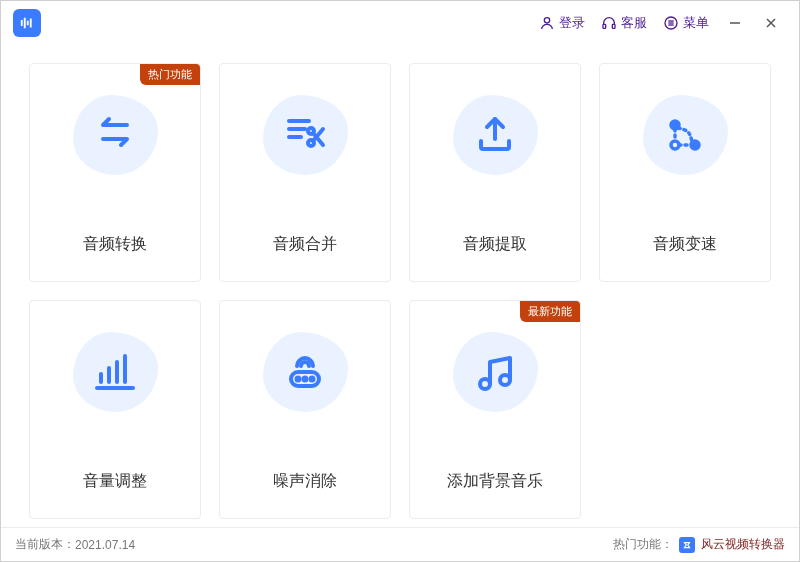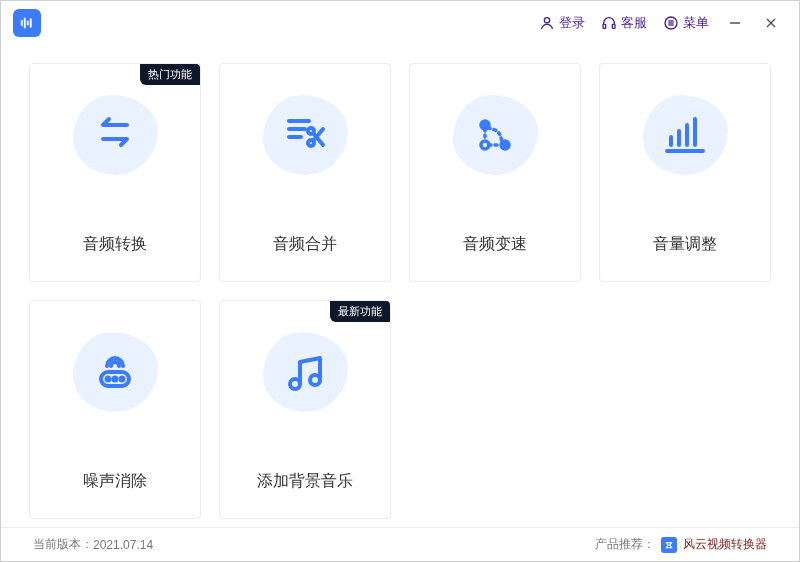--- a/index.html
+++ b/index.html
@@ -69,21 +69,21 @@
       align-items: center;
       justify-content: center;
       gap: 18px;
       cursor: pointer;
       position: relative;
     }
     .card-badge {
       position: absolute;
       top: 0;
       right: 0;
-      background: #0f172a;
+      background: #c2410c;
       color: #fff;
       font-size: 11px;
       padding: 3px 8px;
       border-radius: 0 4px 0 6px;
     }
     .card-icon-wrap {
       width: 90px;
       height: 90px;
       position: relative;
       display: flex;
@@ -99,21 +99,21 @@
       z-index: 0;
     }
     .card-icon { position: relative; z-index: 1; color: #3b7cff; }
     .card-icon svg { width: 48px; height: 48px; display: block; }
     .card-label { font-size: 16px; color: #333; margin-top: 36px; }
     .footer {
       height: 34px;
       border-top: 1px solid #eaecef;
       display: flex;
       align-items: center;
-      padding: 0 32px;
+      padding: 0 14px;
       font-size: 12px;
       color: #777;
     }
     .footer-right {
       margin-left: auto;
       display: flex;
       align-items: center;
       gap: 6px;
     }
     .rec-logo {
@@ -206,20 +206,33 @@
             <circle cx="30" cy="32" r="3"></circle>
             <line x1="32" y1="22" x2="42" y2="34"></line>
             <line x1="32" y1="30" x2="42" y2="18"></line>
           </svg>
       </div>
     </div>
     <div class="card-label">音频合并</div>
   </div>
 
 
+  <div class="card">
+    <div class="card-icon-wrap">
+        <div class="blob"></div>
+      <div class="card-icon">
+        <svg viewBox="0 0 48 48" fill="none" stroke="currentColor" stroke-width="4" stroke-linecap="round" stroke-linejoin="round">
+            <path d="M10 30v6a2 2 0 002 2h24a2 2 0 002-2v-6"></path>
+            <path d="M24 28V8"></path>
+            <path d="M16 16l8-8 8 8"></path>
+          </svg>
+      </div>
+    </div>
+    <div class="card-label">音频提取</div>
+  </div>
 
   <div class="card">
     <div class="card-icon-wrap">
         <div class="blob"></div>
       <div class="card-icon">
         <svg viewBox="0 0 48 48" fill="none" stroke="currentColor" stroke-width="3.5" stroke-linecap="round">
             <circle cx="14" cy="14" r="4" fill="currentColor"></circle>
             <circle cx="34" cy="34" r="4" fill="currentColor"></circle>
             <circle cx="14" cy="34" r="4"></circle>
             <path d="M17 17c10 2 12 4 14 14M14 18v12M18 34h12" stroke-dasharray="2 4"></path>
@@ -275,21 +288,21 @@
       </div>
     </div>
     <div class="card-label">添加背景音乐</div>
   </div>
 </div>
 
 <div class="footer">
   <span>当前版本：</span>
   <span>2021.07.14</span>
   <div class="footer-right">
-    <span>产品推荐：</span>
+    <span>热门功能：</span>
     <div class="rec-logo">
       <svg viewBox="0 0 12 12" fill="none" stroke="#fff" stroke-width="1.5">
           <path d="M3 3h6l-2 3 2 3H3l2-3-2-3z"></path>
         </svg>
     </div>
     <span style="color:#7f1d1d;cursor:pointer">风云视频转换器</span>
   </div>
 </div>
 
 </body></html>

